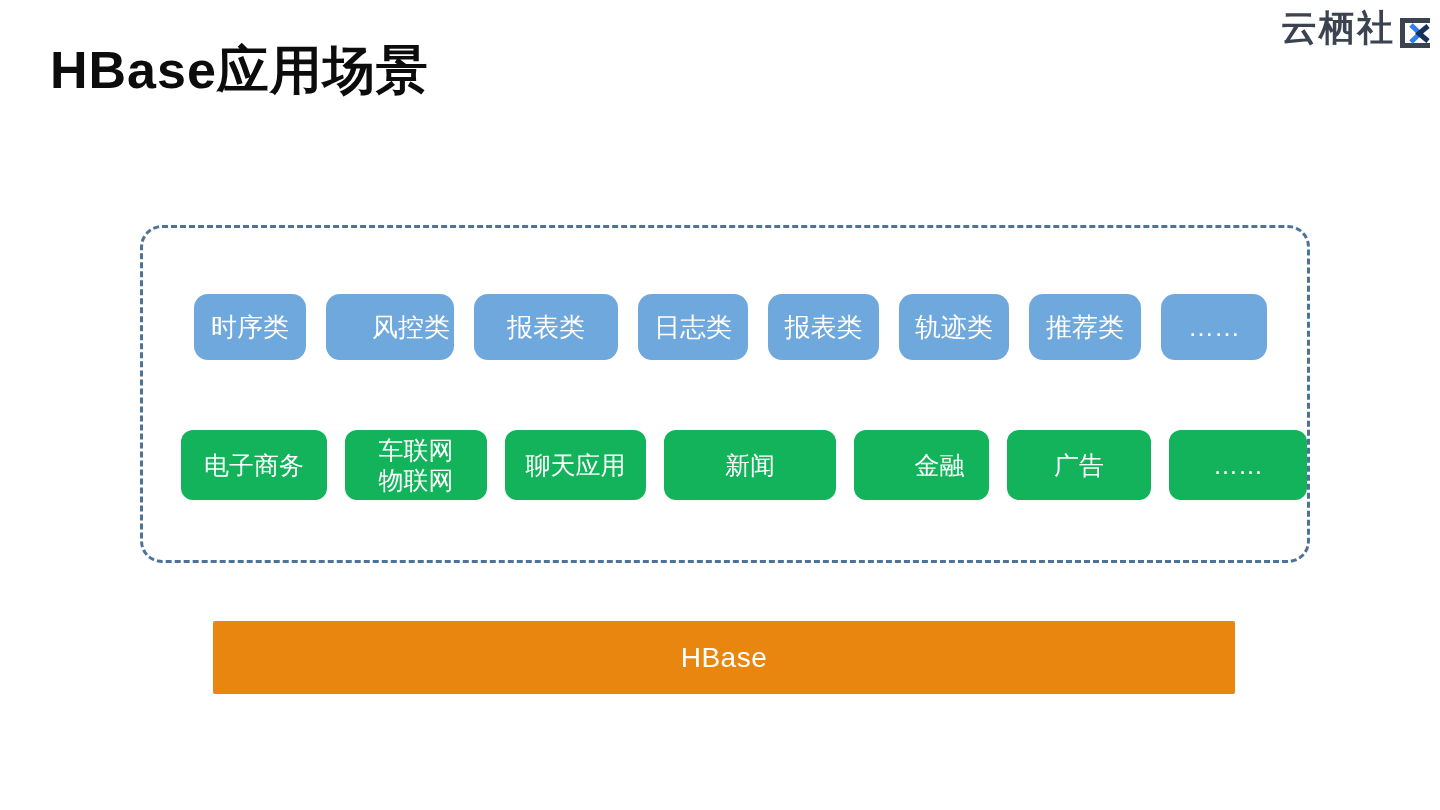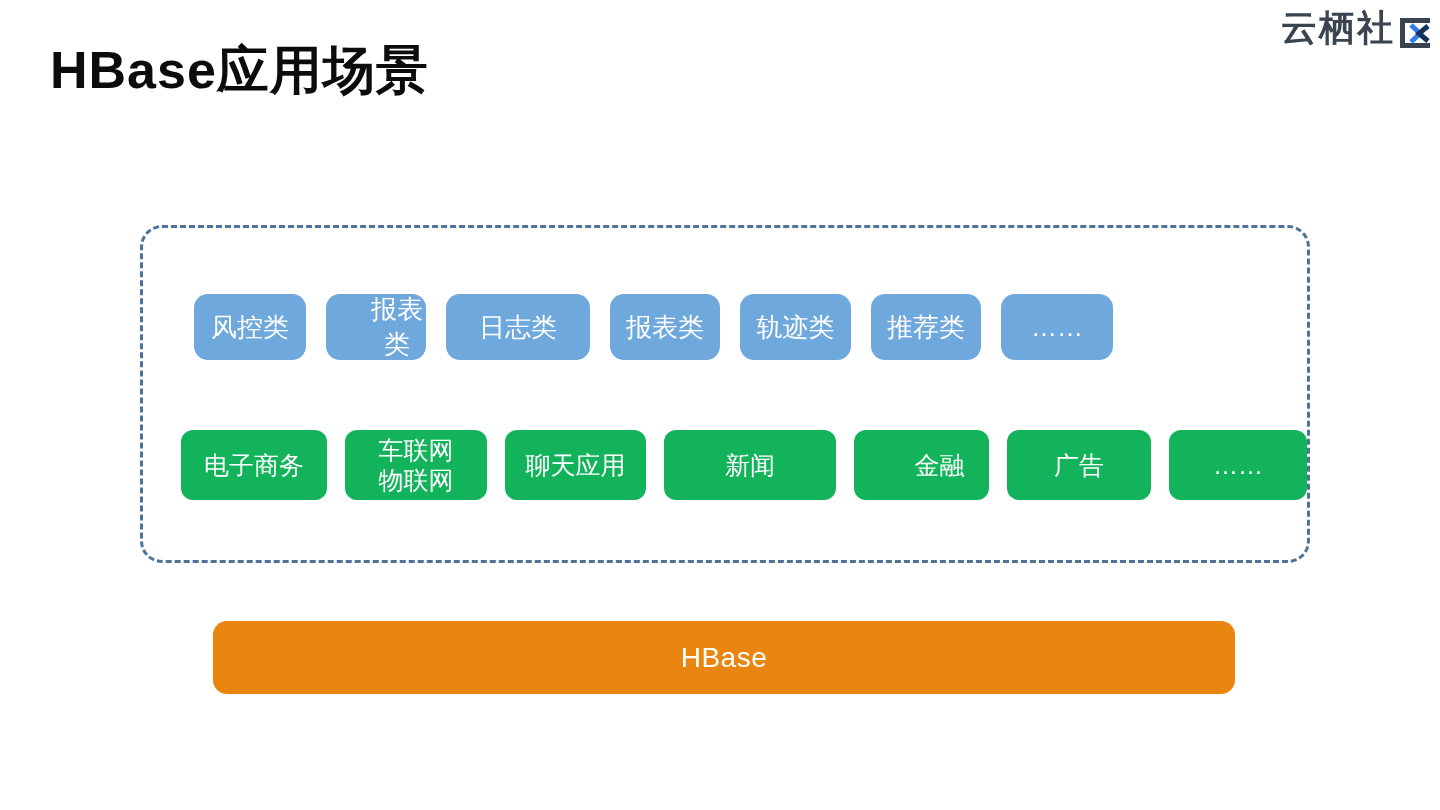--- a/index.html
+++ b/index.html
@@ -82,21 +82,21 @@
   }
   .box-green {
     height: 70px;
     background: #12b35a;
     border-radius: 12px;
     font-size: 25px;
     line-height: 1.2;
   }
   
   .row-blue .box:nth-child(1) { width: 112px; }
-  .row-blue .box:nth-child(2) { width: 100px; padding-left: 42px; }
+  .row-blue .box:nth-child(2) { width: 128px; padding-left: 42px; }
   .row-blue .box:nth-child(3) { width: 144px; }
   .row-blue .box:nth-child(4) { width: 110px; }
   .row-blue .box:nth-child(5) { width: 111px; }
   .row-blue .box:nth-child(6) { width: 110px; }
   .row-blue .box:nth-child(7) { width: 112px; }
   .row-blue .box:nth-child(8) { width: 106px; }
 
   .row-green .box:nth-child(1) { width: 146px; }
   .row-green .box:nth-child(2) { width: 142px; }
   .row-green .box:nth-child(3) { width: 141px; }
@@ -106,21 +106,21 @@
   .row-green .box:nth-child(7) { width: 138px; }
 
   
   .hbase-bar {
     position: absolute;
     left: 213px;
     top: 621px;
     width: 1022px;
     height: 73px;
     background: #e8860f;
-    border-radius: 14px;
+    border-radius: 2px;
     display: flex;
     align-items: center;
     justify-content: center;
     color: #ffffff;
     font-size: 28px;
     letter-spacing: 0.5px;
   }
 </style>
 </head>
 <body>
@@ -132,20 +132,21 @@
   <span class="logo-frame">
     <svg width="24" height="24" viewBox="0 0 24 24">
       <polyline points="4,3 13,11.5 4,20" fill="none" stroke="#2f7ff0" stroke-width="5"></polyline>
       <polyline points="21,4 12,11.5 21,19" fill="none" stroke="#16325c" stroke-width="5"></polyline>
     </svg>
   </span>
 </div>
 
 <div class="scenarios">
   <div class="row row-blue">
+    <div class="box box-blue">时序类</div>
     <div class="box box-blue">风控类</div>
     <div class="box box-blue">报表类</div>
     <div class="box box-blue">日志类</div>
     <div class="box box-blue">报表类</div>
     <div class="box box-blue">轨迹类</div>
     <div class="box box-blue">推荐类</div>
     <div class="box box-blue">……</div>
   </div>
   <div class="row row-green">
     <div class="box box-green">电子商务</div>

